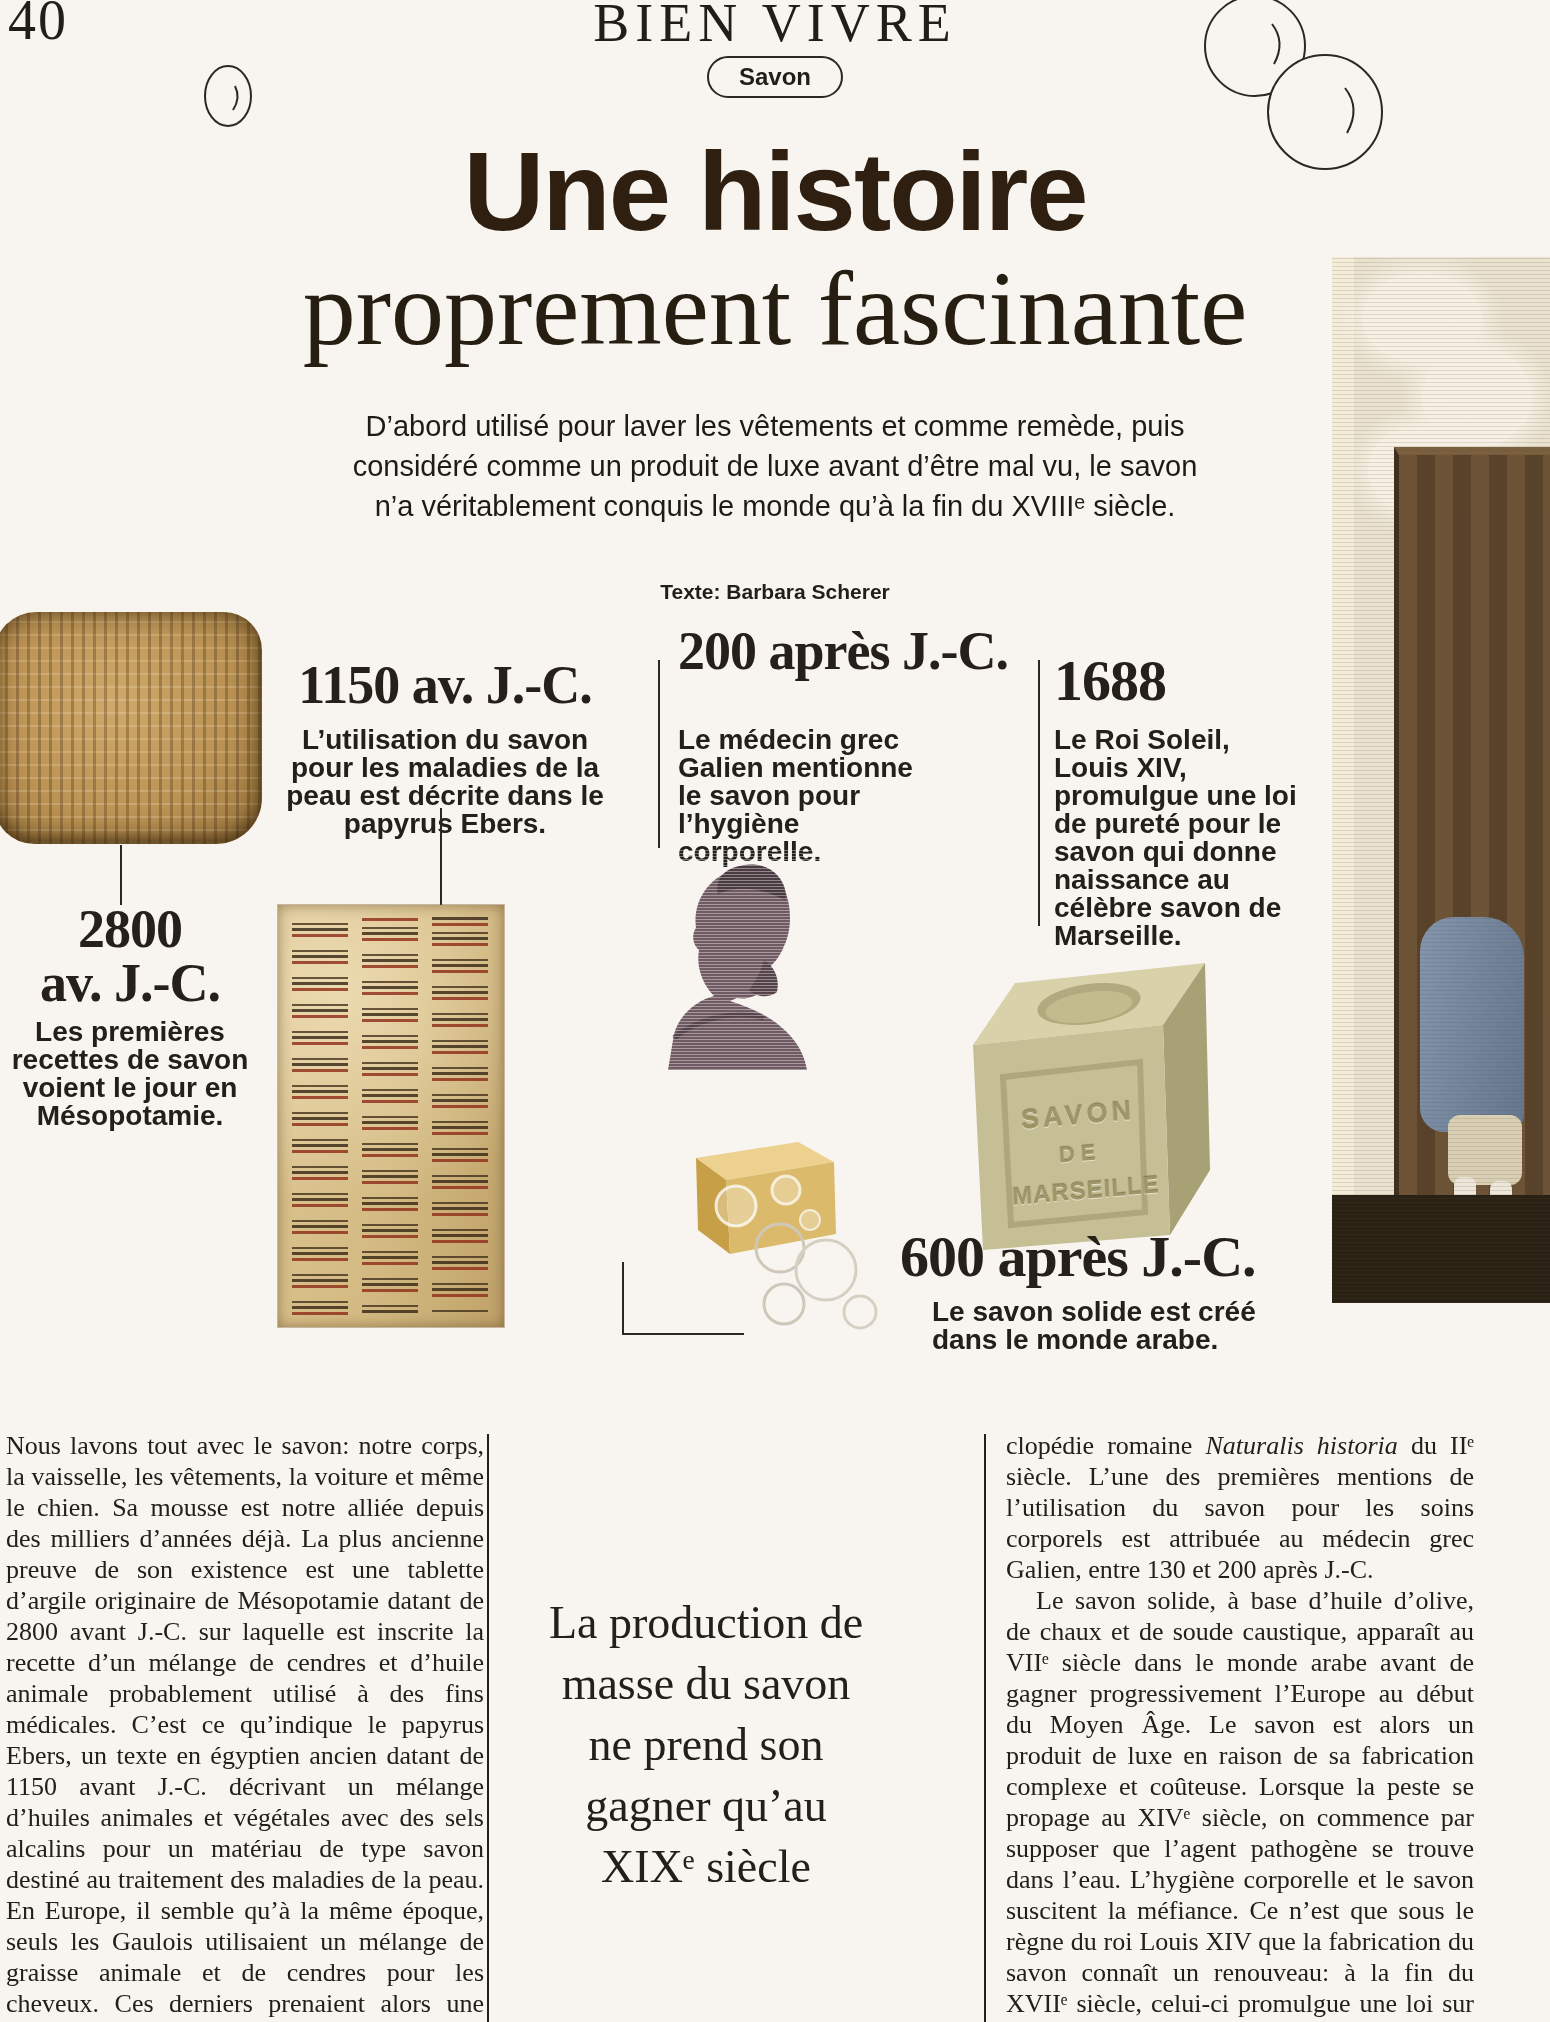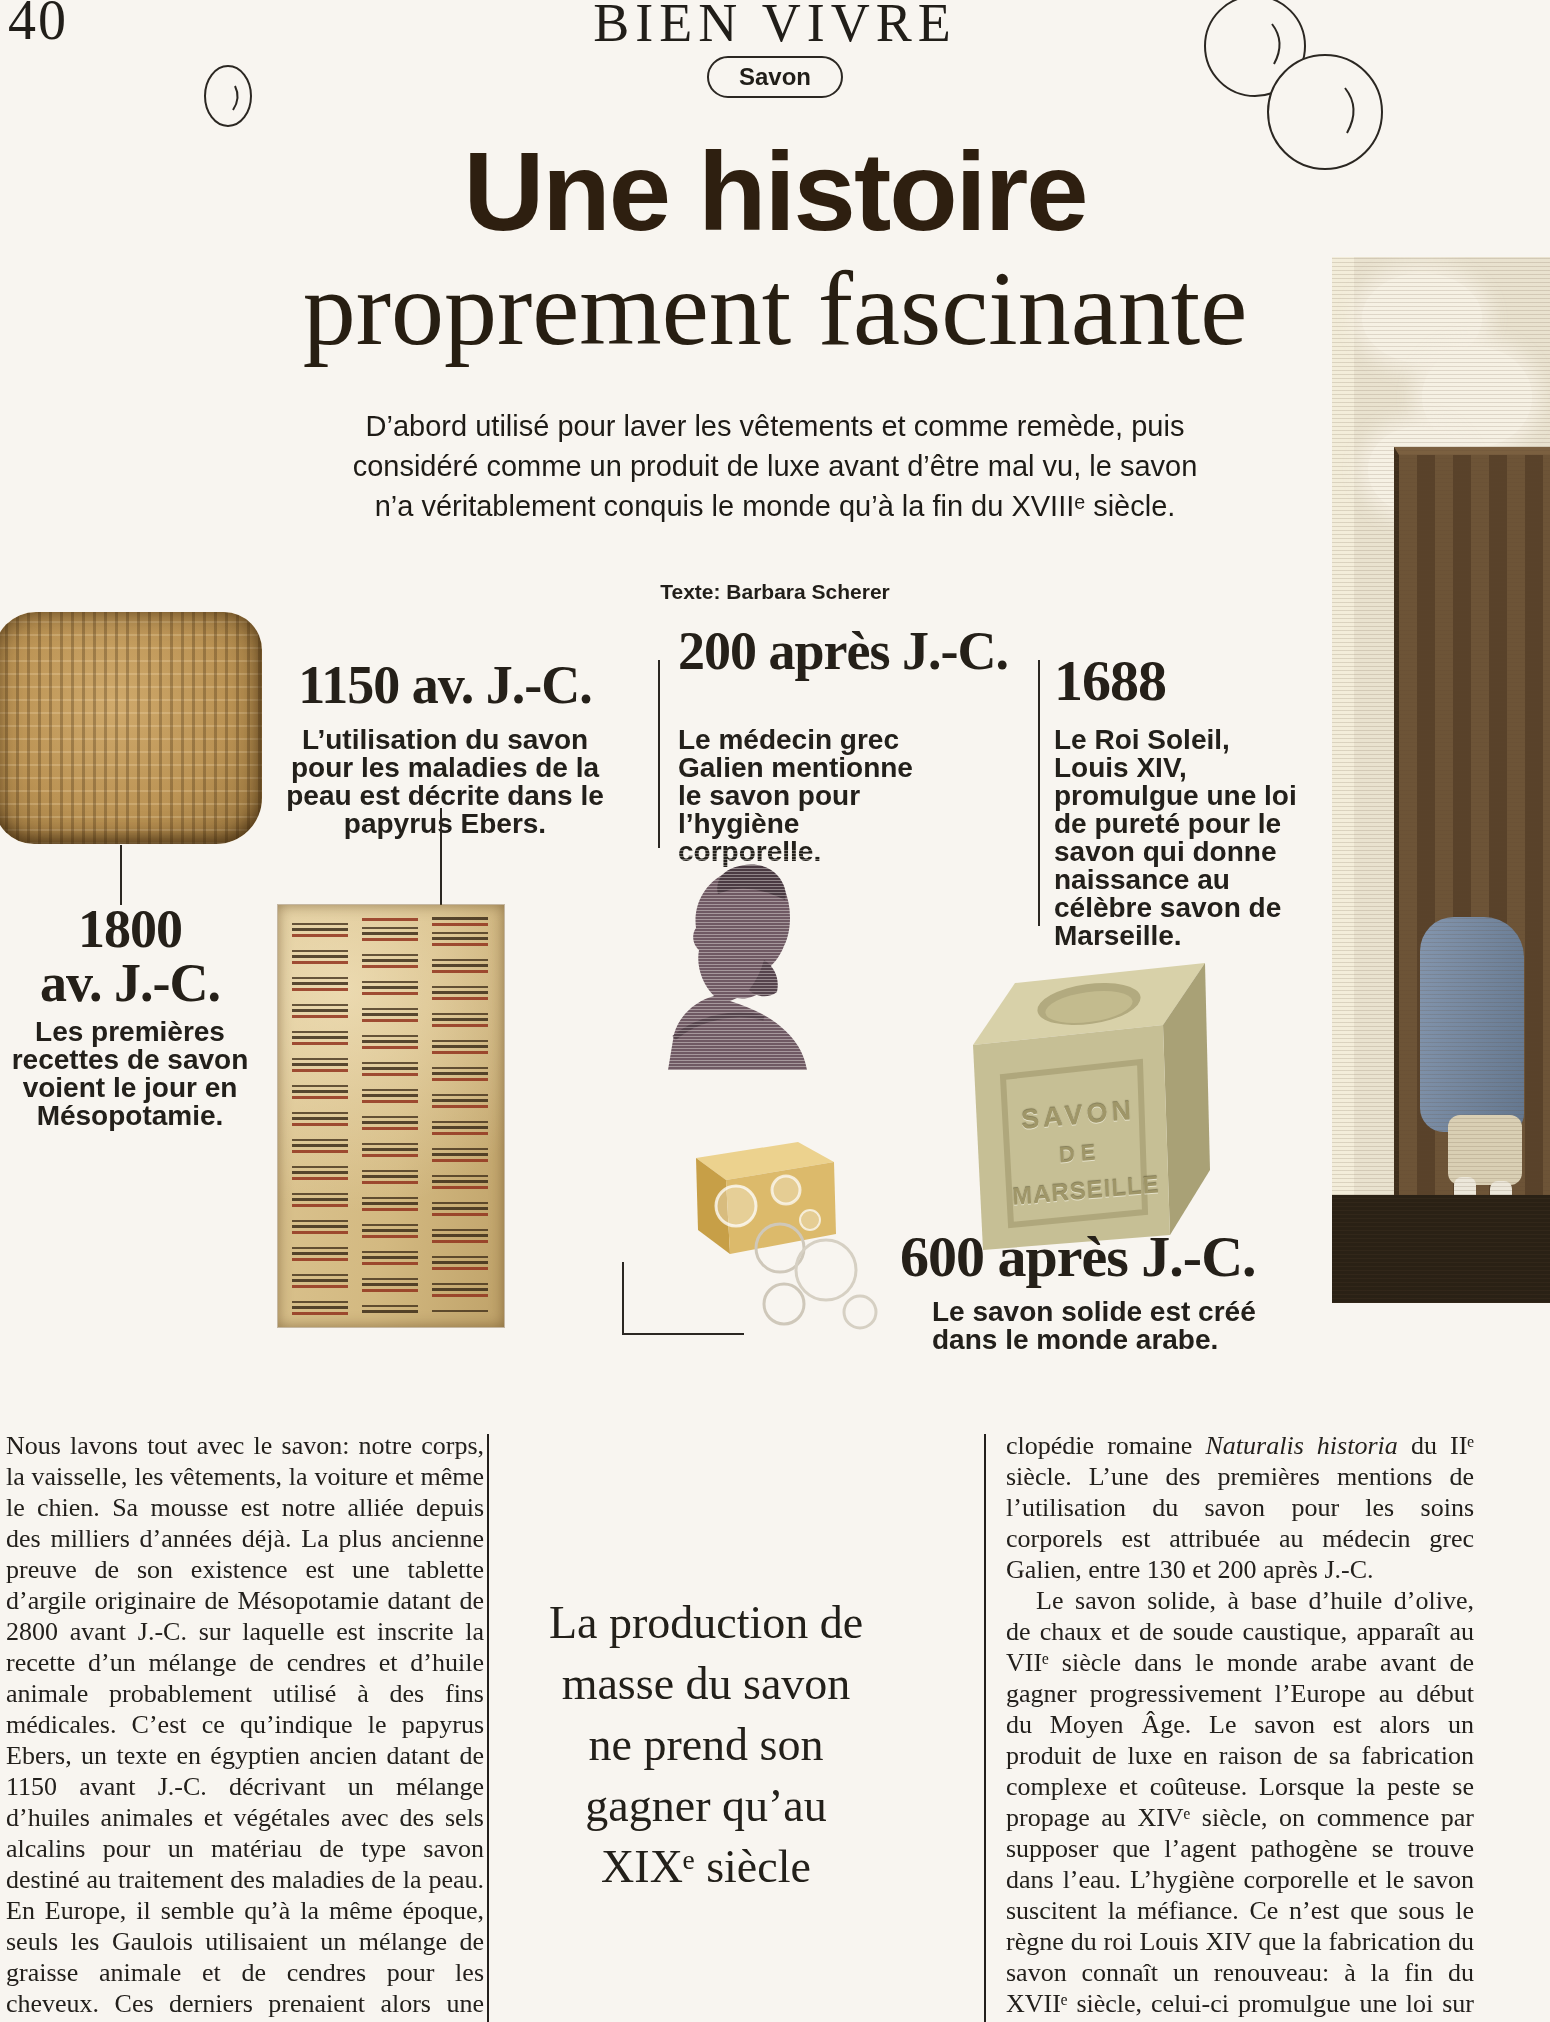--- a/index.html
+++ b/index.html
@@ -103,21 +103,21 @@
   <div class="abs sans subtitle">
     <div>D’abord utilisé pour laver les vêtements et comme remède, puis</div>
     <div>considéré comme un produit de luxe avant d’être mal vu, le savon</div>
     <div>n’a véritablement conquis le monde qu’à la fin du XVIIIᵉ siècle.</div>
   </div>
   <div class="abs sans byline">Texte: Barbara Scherer</div>
 
   <div class="abs clay-tablet"></div>
   <div class="vline" style="left:120px;top:845px;height:60px;"></div>
   <div class="abs serif date-h center" style="left:10px;top:902px;width:240px;">
-    <div>1800</div>
+    <div>2800</div>
     <div>av. J.-C.</div>
   </div>
   <div class="abs sans cap center" style="left:10px;top:1018px;width:240px;">Les premières recettes de savon voient le jour en Mésopotamie.</div>
 
   <div class="abs serif date-h center" style="left:282px;top:658px;width:326px;">1150 av. J.-C.</div>
   <div class="abs sans cap center" style="left:280px;top:726px;width:330px;">L’utilisation du savon pour les maladies de la peau est décrite dans le papyrus Ebers.</div>
   <div class="vline" style="left:440px;top:808px;height:97px;"></div>
   <div class="abs papyrus">
     <div class="pap-col" style="left:14px;"></div>
     <div class="pap-col" style="left:84px;background-position:0 4px;"></div>

